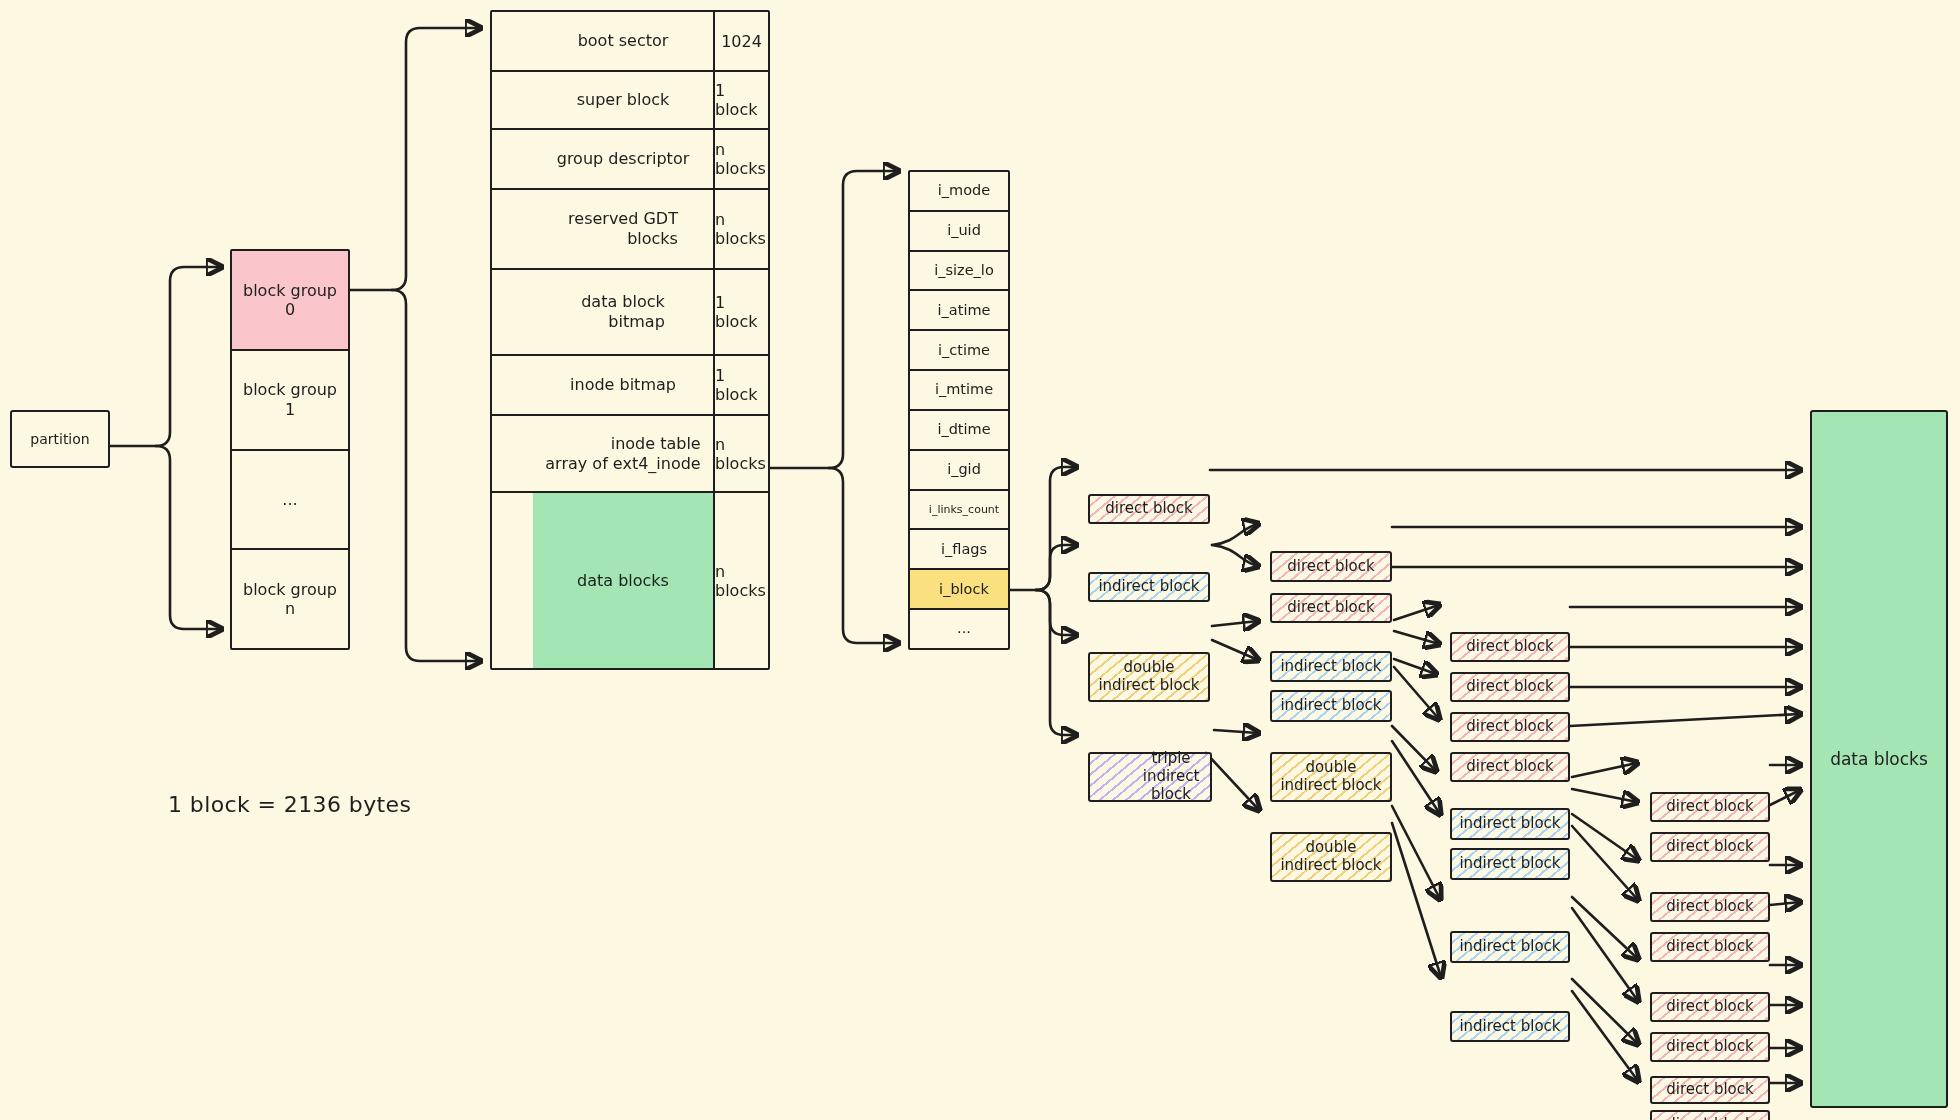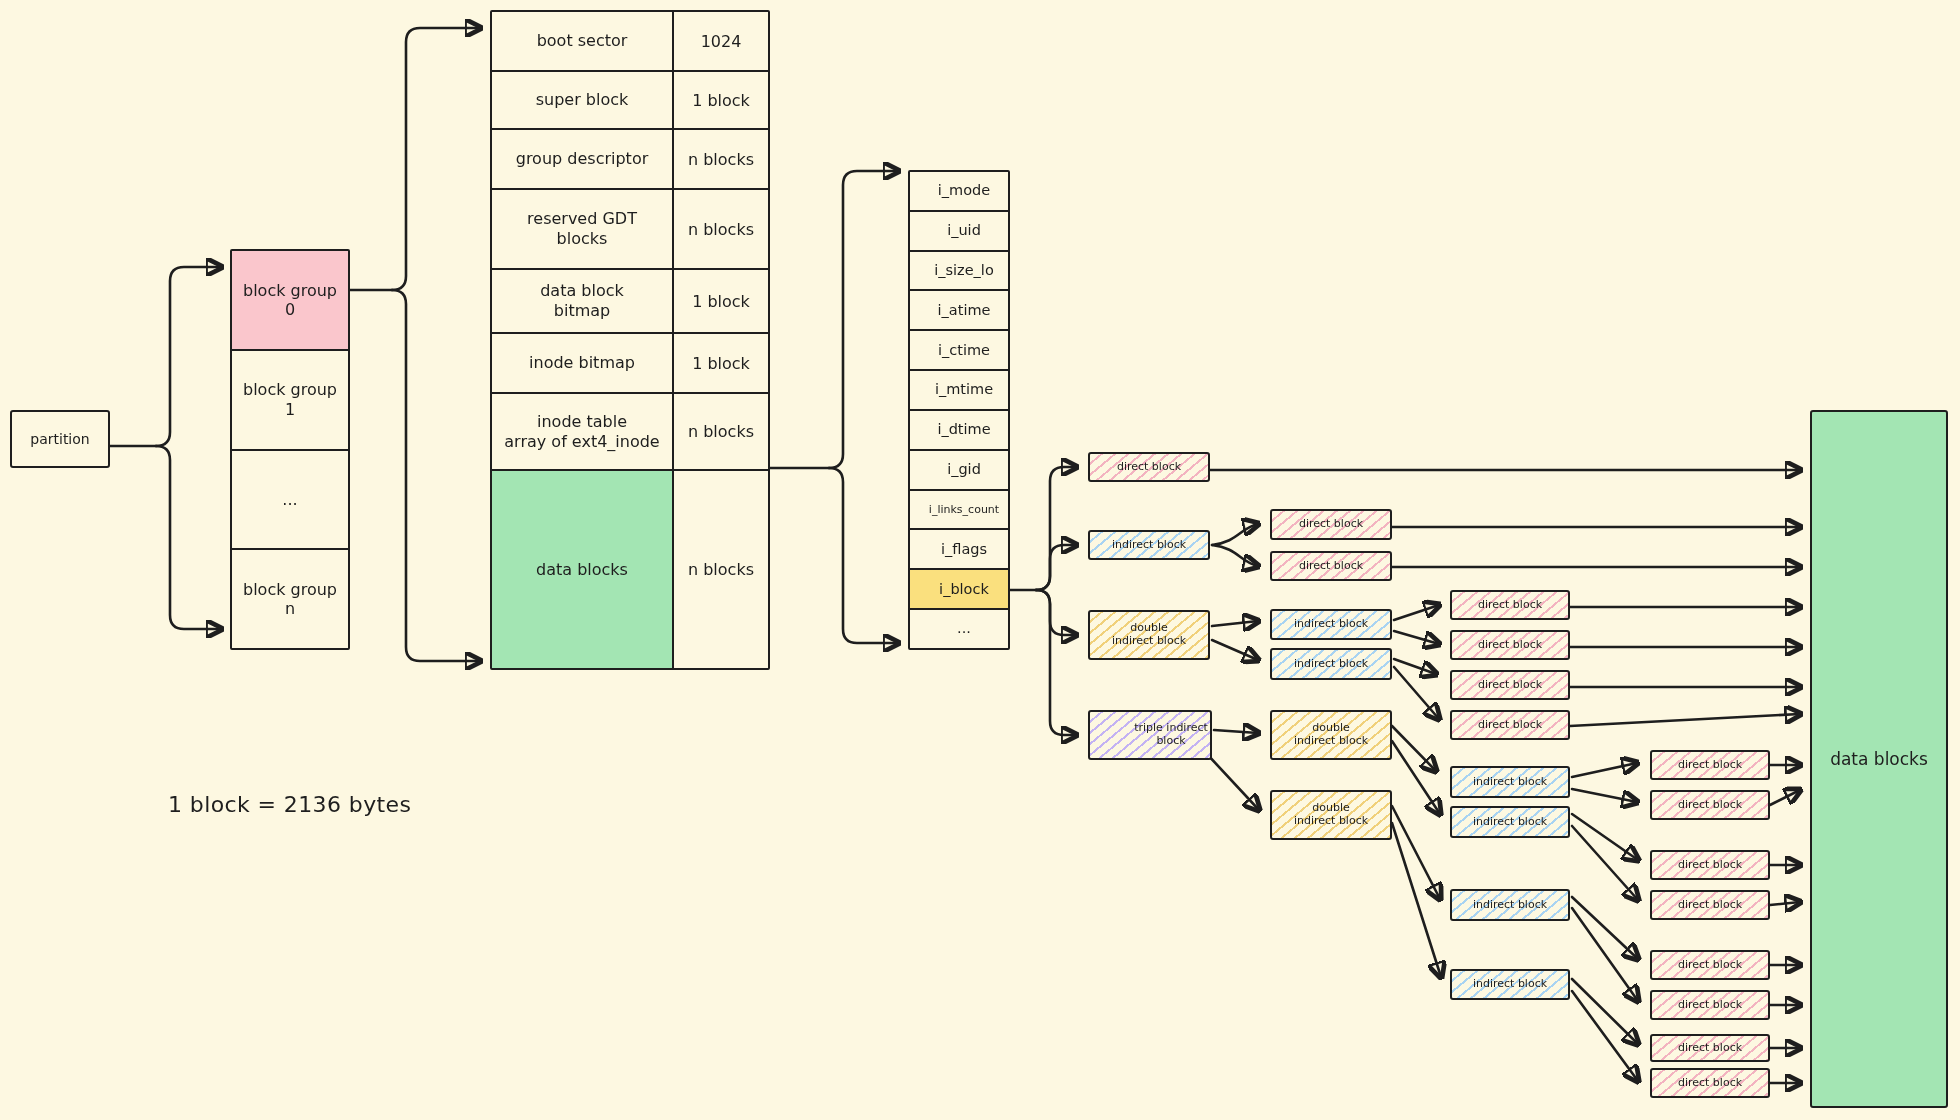--- a/index.html
+++ b/index.html
@@ -34,31 +34,31 @@
     justify-content:center;text-align:center;white-space:pre-line;box-sizing:border-box;line-height:1.2;
   }
   .stack .cell:last-child{border-bottom:none;}
   .bgcell{font-size:16px;}
   .bgcell.pink{background:var(--pink-fill);}
   .table{position:absolute;left:490px;top:10px;width:280px;height:660px;}
   .trow{display:flex;box-sizing:border-box;border-bottom:2.2px solid var(--ink);}
   .trow:last-child{border-bottom:none;}
   .tname{
     width:182px;box-sizing:border-box;border-right:2.2px solid var(--ink);
-    display:flex;align-items:center;justify-content:center;text-align:center;
-    white-space:pre-line;font-size:16px;line-height:1.25;
+    display:flex;align-items:center;justify-content:center;text-align:right;
+    white-space:pre-line;font-size:16px;line-height:1.25;margin-left:41px;
   }
   .tname.green{background:var(--green-fill);}
   .tsize{flex:1;display:flex;align-items:center;justify-content:center;font-size:16px;}
   .ilist{position:absolute;left:908px;top:170px;width:102px;height:480px;}
   .icell{font-size:14.5px;padding-left:10px;}
   .icell.small{font-size:11px;}
   .icell.yellow{background:var(--yellow-fill);}
   .note{position:absolute;left:168px;top:792px;font-size:22px;letter-spacing:.4px;}
-  .sm{font-size:11px;}
+  .sm{font-size:15px;margin-top:42px;}
 </style>
 </head>
 <body>
 
 <div class="canvas">
 
   <svg class="wires" viewBox="0 0 1960 1120">
     <defs>
       <marker id="ah" viewBox="0 0 10 10" refX="8.5" refY="5" markerWidth="7" markerHeight="7" orient="auto-start-reverse">
         <path d="M0,0 L10,5 L0,10 z" fill="#1E1E1E" stroke="none"></path>
@@ -159,21 +159,21 @@
     </div>
     <div class="trow" style="height:60px">
       <div class="tname">group descriptor</div>
       <div class="tsize">n blocks</div>
     </div>
     <div class="trow" style="height:80px">
       <div class="tname">reserved GDT
 blocks</div>
       <div class="tsize">n blocks</div>
     </div>
-    <div class="trow" style="height:64px">
+    <div class="trow" style="height:86px">
       <div class="tname">data block
 bitmap</div>
       <div class="tsize">1 block</div>
     </div>
     <div class="trow" style="height:60px">
       <div class="tname">inode bitmap</div>
       <div class="tsize">1 block</div>
     </div>
     <div class="trow" style="height:77px">
       <div class="tname">inode table

